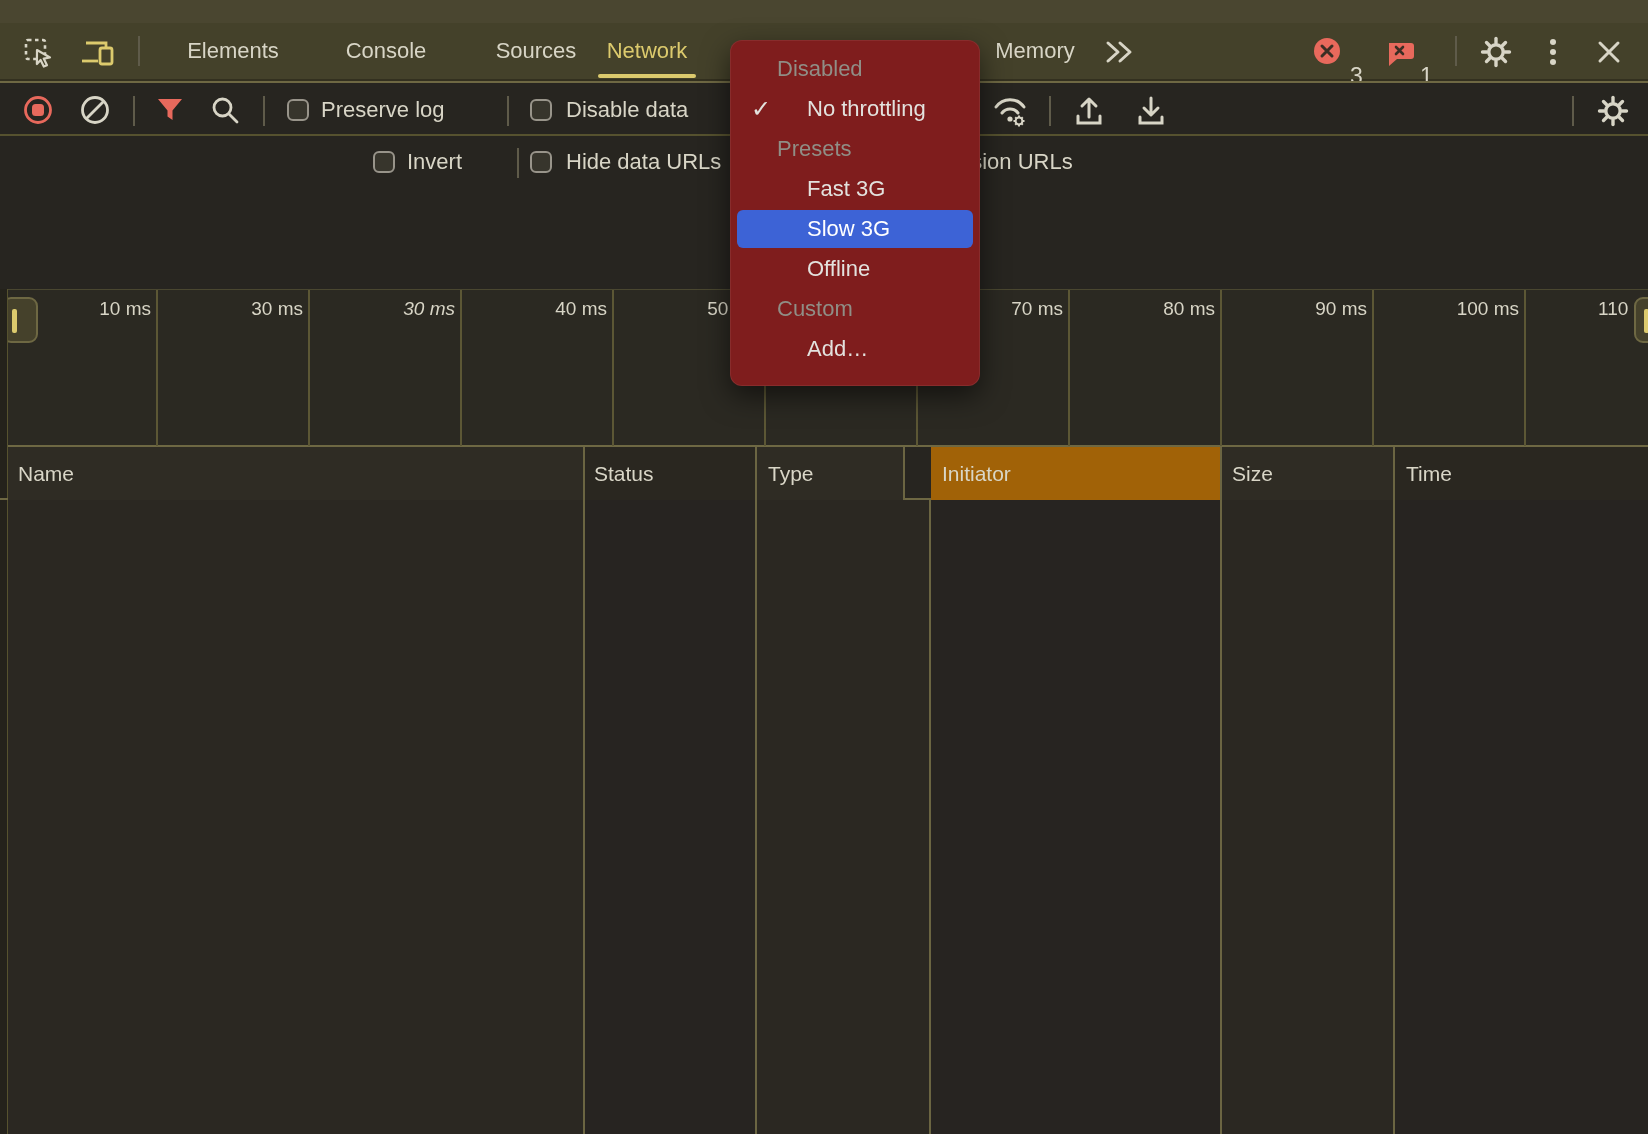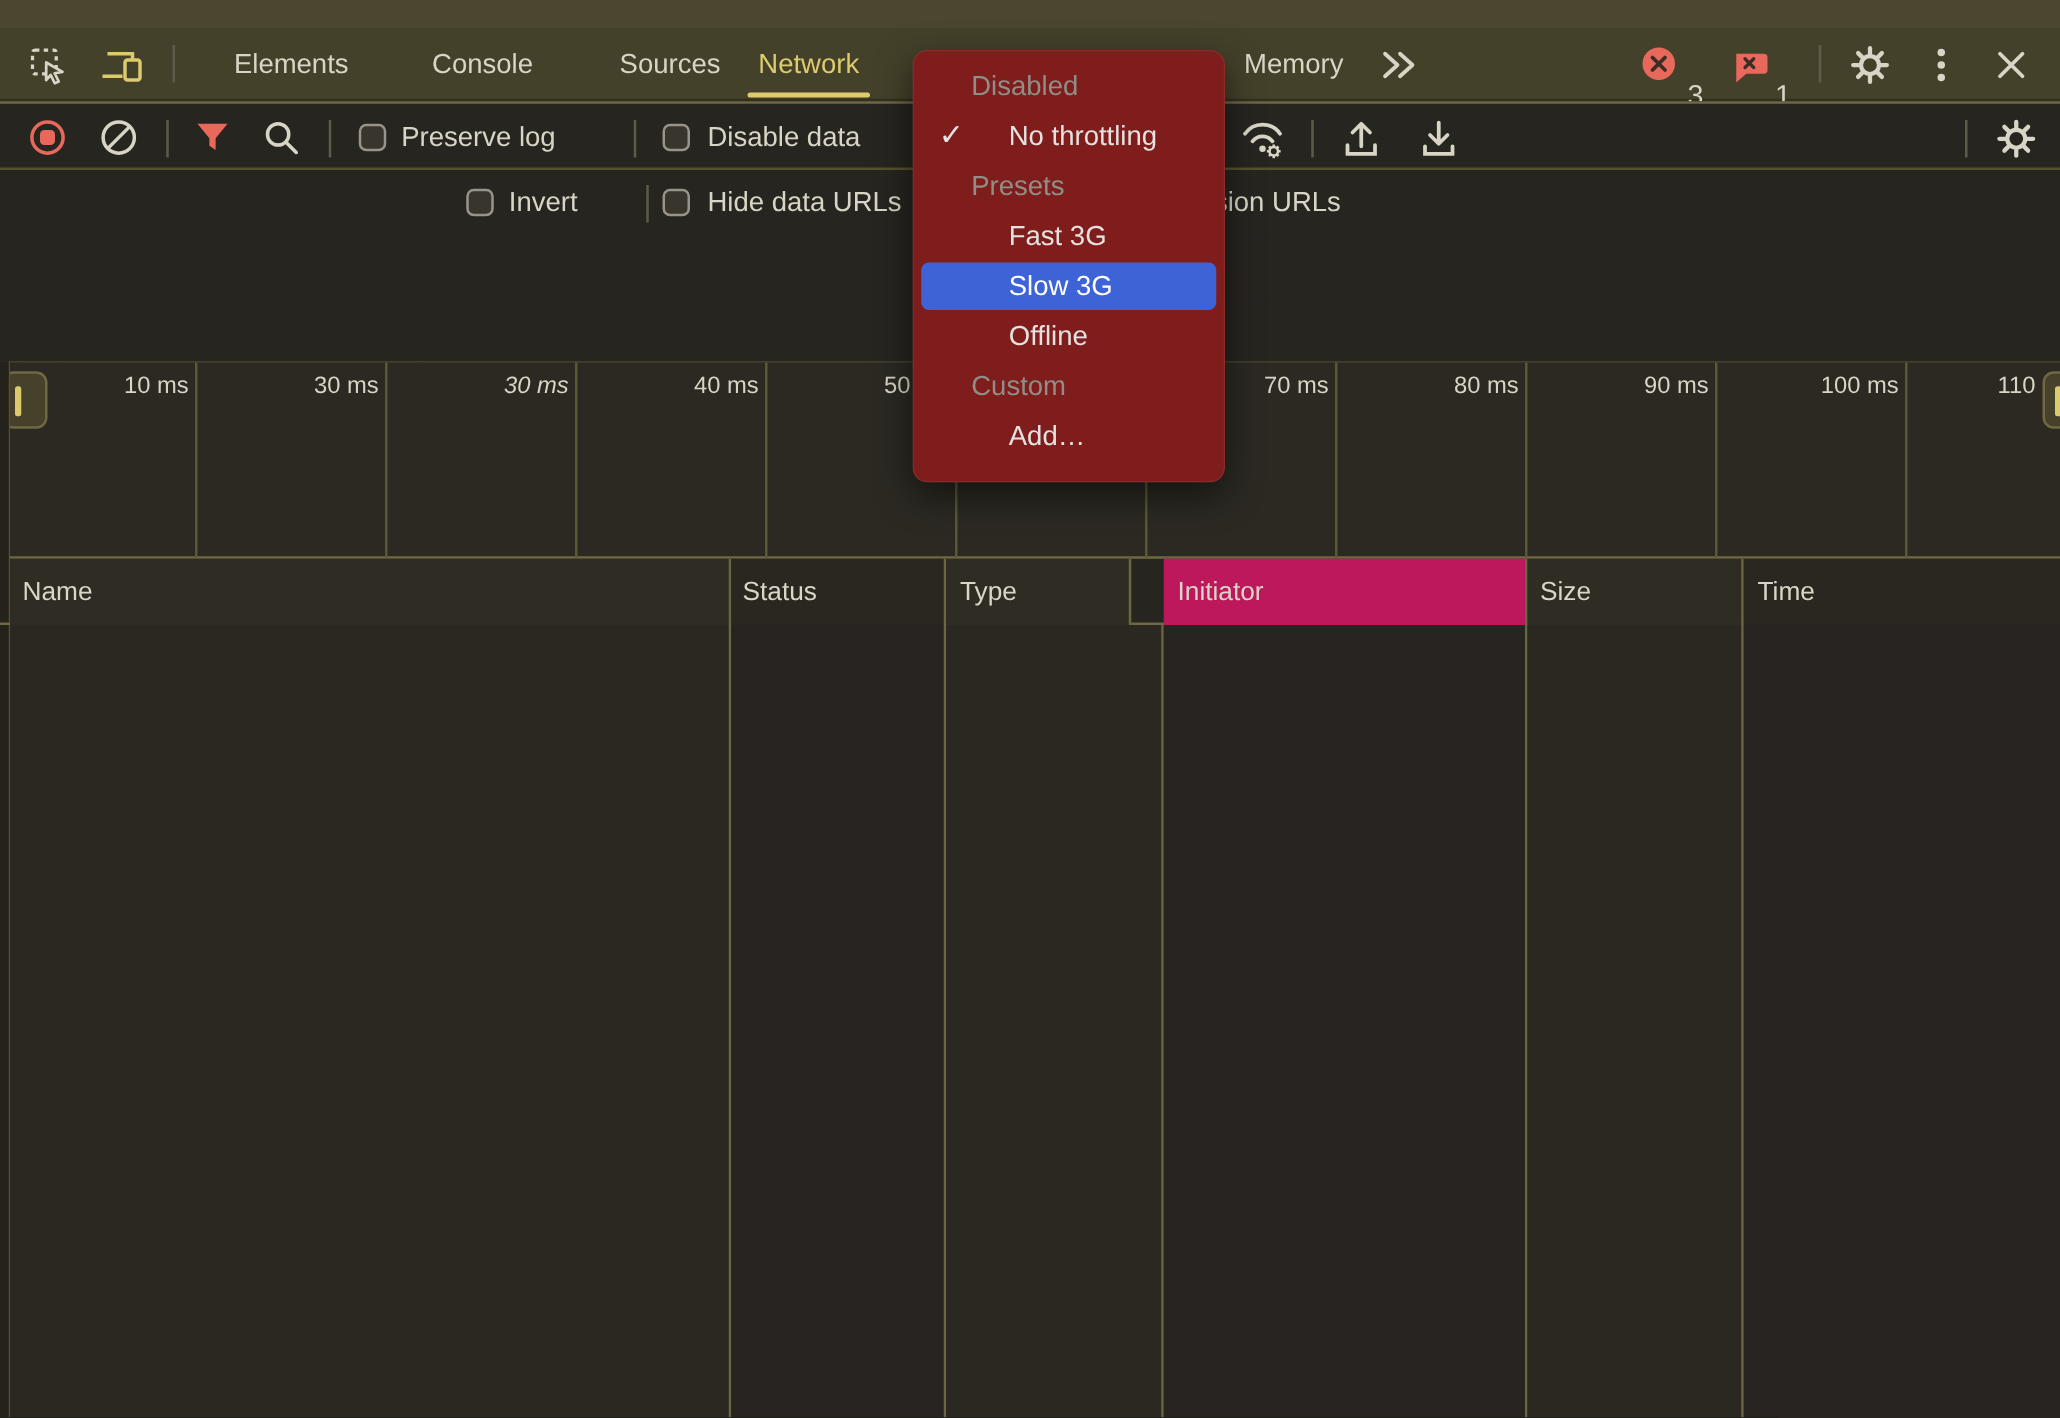--- a/index.html
+++ b/index.html
@@ -304,21 +304,21 @@
   <div class="row" style="top:447px;height:53px;border-bottom:2px solid #6e6843;box-sizing:border-box;">
     <div class="col-cell" style="left:8px;top:0;width:577px;height:53px;background:#2f2c24;">
       <span class="hdr-text" style="left:10px;">Name</span>
       </div>
     <div class="col-cell" style="left:585px;top:0;width:172px;height:53px;background:#2a2720;">
       <span class="hdr-text" style="left:9px;">Status</span>
       </div>
     <div class="col-cell" style="left:757px;top:0;width:148px;height:53px;background:#2f2c24;">
       <span class="hdr-text" style="left:11px;">Type</span>
       </div>
-    <div class="col-cell" style="left:931px;top:0;width:291px;height:53px;background:#be185d;">
+    <div class="col-cell" style="left:931px;top:0;width:291px;height:53px;background:#a16207;">
       <span class="hdr-text" style="left:11px;">Initiator</span>
       </div>
     <div class="col-cell" style="left:1222px;top:0;width:173px;height:53px;background:#2f2c24;">
       <span class="hdr-text" style="left:10px;">Size</span>
       </div>
     <div class="col-cell" style="left:1395px;top:0;width:253px;height:53px;background:#2a2720;border-right:none;">
       <span class="hdr-text" style="left:11px;">Time</span>
       </div>
   </div>
 

